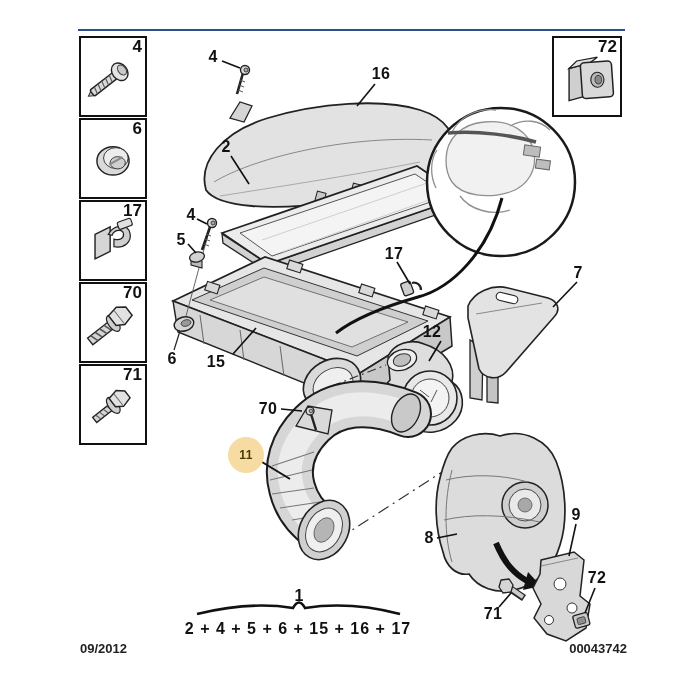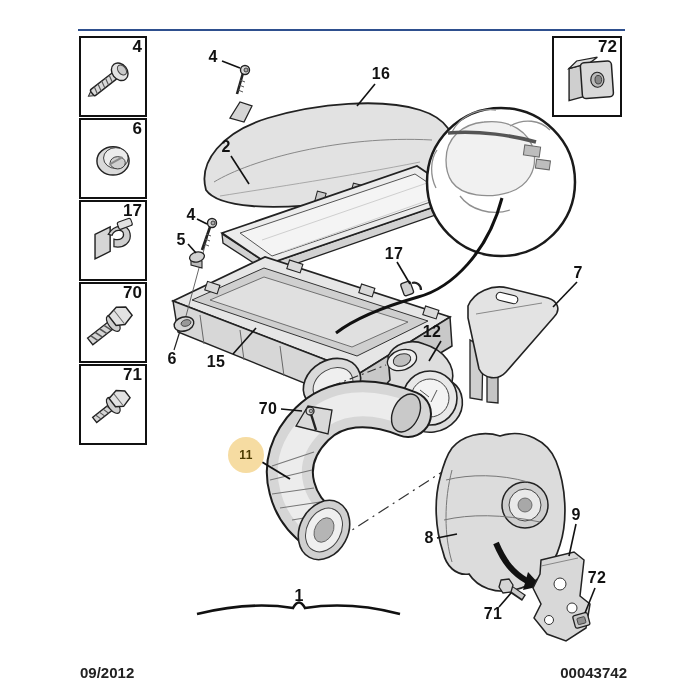--- a/index.html
+++ b/index.html
@@ -16,21 +16,21 @@
   .pbox{position:absolute;width:64px;height:77px;border:2.5px solid #111;background:#fff;}
   .pbox .pnum{position:absolute;top:0px;right:3px;font-weight:bold;font-size:17px;color:#111;line-height:1.1;}
   .pbox svg{position:absolute;left:0;top:4px;}
   .co{position:absolute;transform:translate(-50%,-50%);font-weight:bold;font-size:16px;
       color:#111;white-space:nowrap;letter-spacing:.3px;}
   .badge{width:36px;height:36px;border-radius:50%;
          background:var(--highlight-fill,#f6dca2);color:var(--highlight-text,#4c3b00);
          display:flex;align-items:center;justify-content:center;font-size:12px;}
   .formula{position:absolute;transform:translate(-50%,-50%);font-weight:bold;font-size:16px;
            color:#111;letter-spacing:1px;white-space:nowrap;}
-  .footer{position:absolute;top:664px;font-weight:bold;font-size:15px;color:#222;}
+  .footer{position:absolute;top:641px;font-weight:bold;font-size:13px;color:#222;}
   .footer.left{left:80px;}
   .footer.right{right:73px;}
   #diagram{position:absolute;left:0;top:0;}
 </style>
 </head>
 <body>
 
 <div class="page">
 
   <div class="top-rule"></div>
@@ -307,17 +307,18 @@
   <div class="co" style="left:432px;top:332px">12</div>
   <div class="co" style="left:578px;top:273px">7</div>
   <div class="co" style="left:268px;top:409px">70</div>
   <div class="co badge" style="left:246px;top:455px">11</div>
   <div class="co" style="left:429px;top:538px">8</div>
   <div class="co" style="left:576px;top:515px">9</div>
   <div class="co" style="left:493px;top:614px">71</div>
   <div class="co" style="left:597px;top:578px">72</div>
 
   <div class="co" style="left:299px;top:596px">1</div>
+  <div class="formula" style="left:298px;top:629px">2 + 4 + 5 + 6 + 15 + 16 + 17</div>
 
   <div class="footer left">09/2012</div>
   <div class="footer right">00043742</div>
 
 </div>
 
 </body></html>

